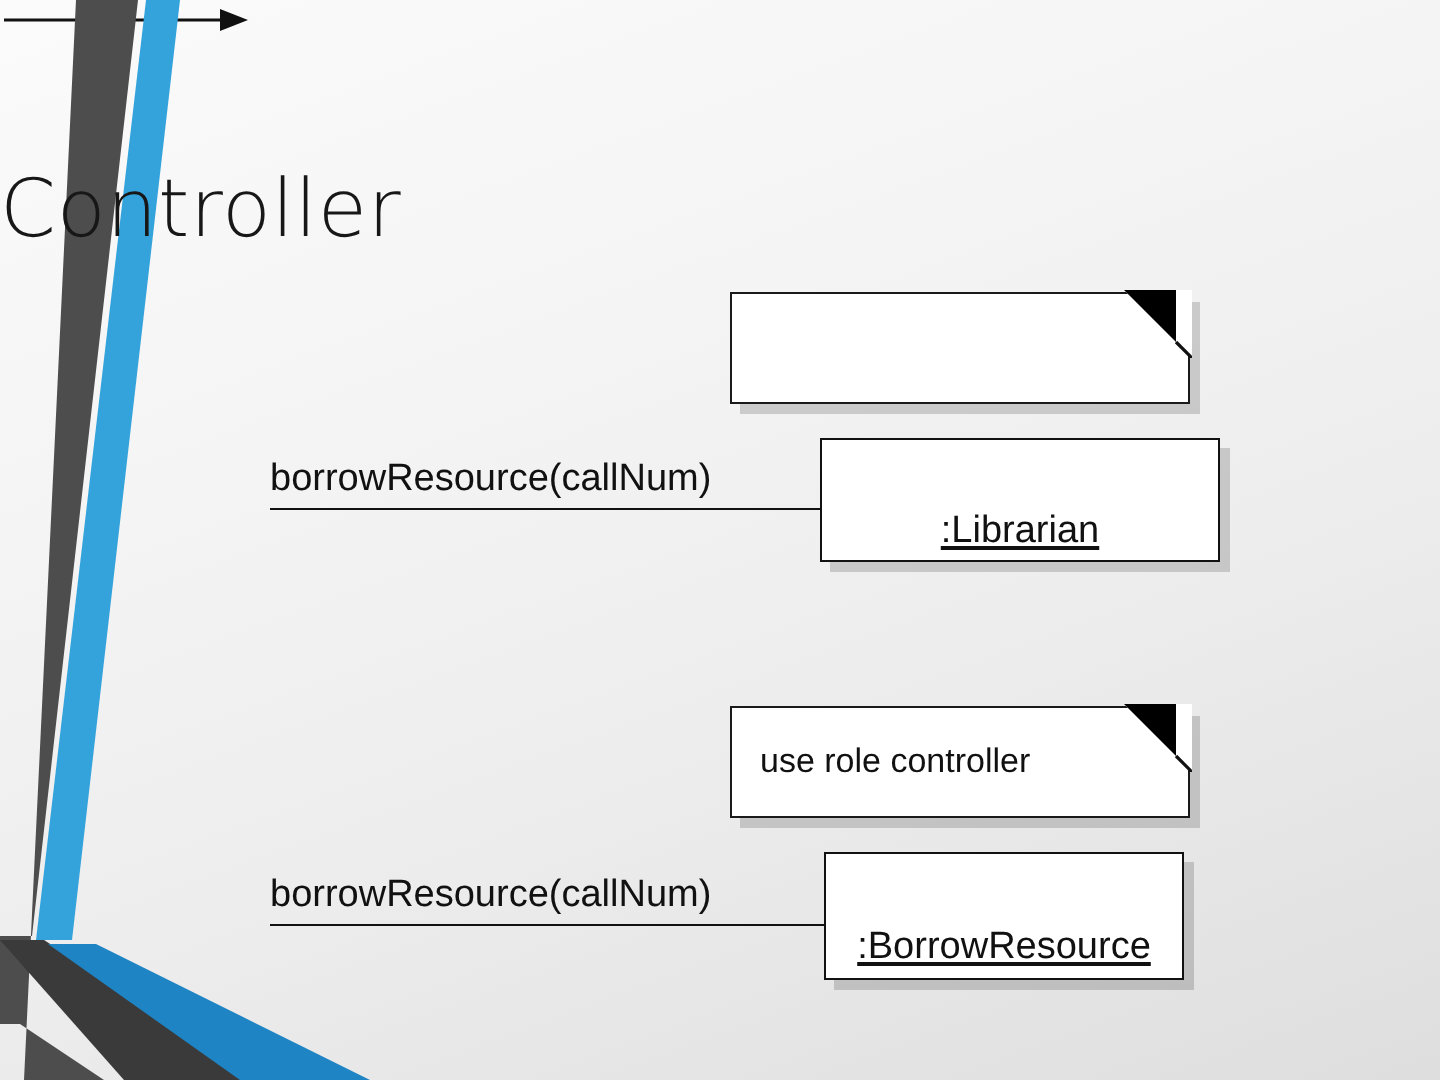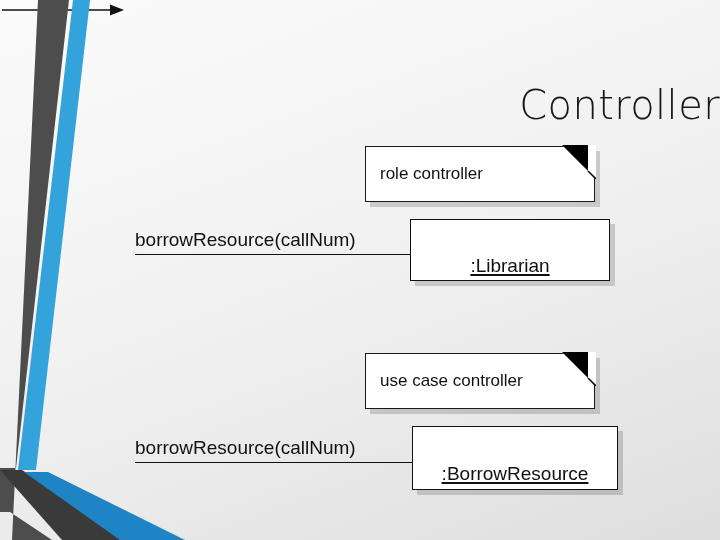--- a/index.html
+++ b/index.html
@@ -30,21 +30,21 @@
     height: 540px;
     pointer-events: none;
   }
 
   
   .title {
     position: absolute;
     left: 0;
     top: 82px;
     width: 720px;
-    text-align: right;
+    text-align: left;
     font-family: "DejaVu Sans", "Liberation Sans", sans-serif;
     font-size: 40px;
     font-weight: 300;
     color: #171717;
     letter-spacing: 0.4px;
     white-space: nowrap;
   }
 
   
   .note {
@@ -133,21 +133,20 @@
 
     <polygon points="73,0 90,0 36,470 18,470" fill="#34a3dc"></polygon>
     <polygon points="24,472 48,472 185,540 120,540" fill="#1e84c4"></polygon>
   </svg>
 
   
   <div class="title">Controller</div>
 
   
   <div class="note" style="left:365px; top:146px; width:230px; height:56px;">
-    <div class="note-text">role controller</div>
     <svg class="fold" viewBox="0 0 34 34" width="34" height="34">
       <polygon points="0,0 34,0 34,34" fill="#ffffff"></polygon>
       <polygon points="0,0 26,0 26,26" fill="#000000"></polygon>
       <polyline points="26,26 34,34" stroke="#111111" stroke-width="1.6" fill="none"></polyline>
     </svg>
   </div>
 
   <div class="objbox" style="left:410px; top:219px; width:200px; height:62px;">
     <div class="obj-label">
       <span>:Librarian</span>
@@ -158,29 +157,29 @@
     <div class="msg-label">borrowResource(callNum)</div>
     <div class="msg-line" style="width:275px;"></div>
   </div>
   <svg class="msg-arrow" style="left:328px; top:248px; width:60px;" viewBox="0 0 60 20" width="60" height="20">
     <line x1="2" y1="10" x2="46" y2="10" stroke="#111111" stroke-width="1.6"></line>
     <polygon points="46,4.5 60,10 46,15.5" fill="#111111"></polygon>
   </svg>
 
   
   <div class="note" style="left:365px; top:353px; width:230px; height:56px;">
-    <div class="note-text">use case controller</div>
+    <div class="note-text">use role controller</div>
     <svg class="fold" viewBox="0 0 34 34" width="34" height="34">
       <polygon points="0,0 34,0 34,34" fill="#ffffff"></polygon>
       <polygon points="0,0 26,0 26,26" fill="#000000"></polygon>
       <polyline points="26,26 34,34" stroke="#111111" stroke-width="1.6" fill="none"></polyline>
     </svg>
   </div>
 
-  <div class="objbox" style="left:412px; top:426px; width:206px; height:64px;">
+  <div class="objbox" style="left:412px; top:426px; width:180px; height:64px;">
     <div class="obj-label">
       <span>:BorrowResource</span>
     </div>
   </div>
 
   <div class="msg" style="left:135px; top:433px; width:277px; height:30px;">
     <div class="msg-label">borrowResource(callNum)</div>
     <div class="msg-line" style="width:277px;"></div>
   </div>
   <svg class="msg-arrow" style="left:340px; top:463px; width:60px;" viewBox="0 0 60 20" width="60" height="20">

